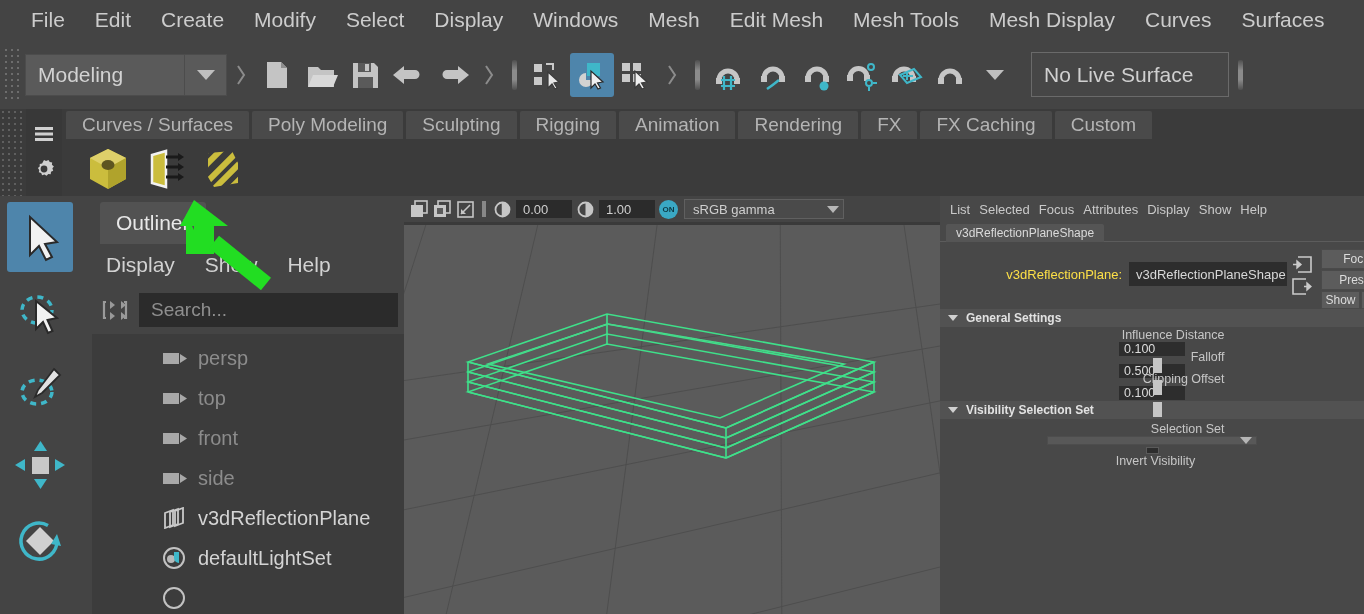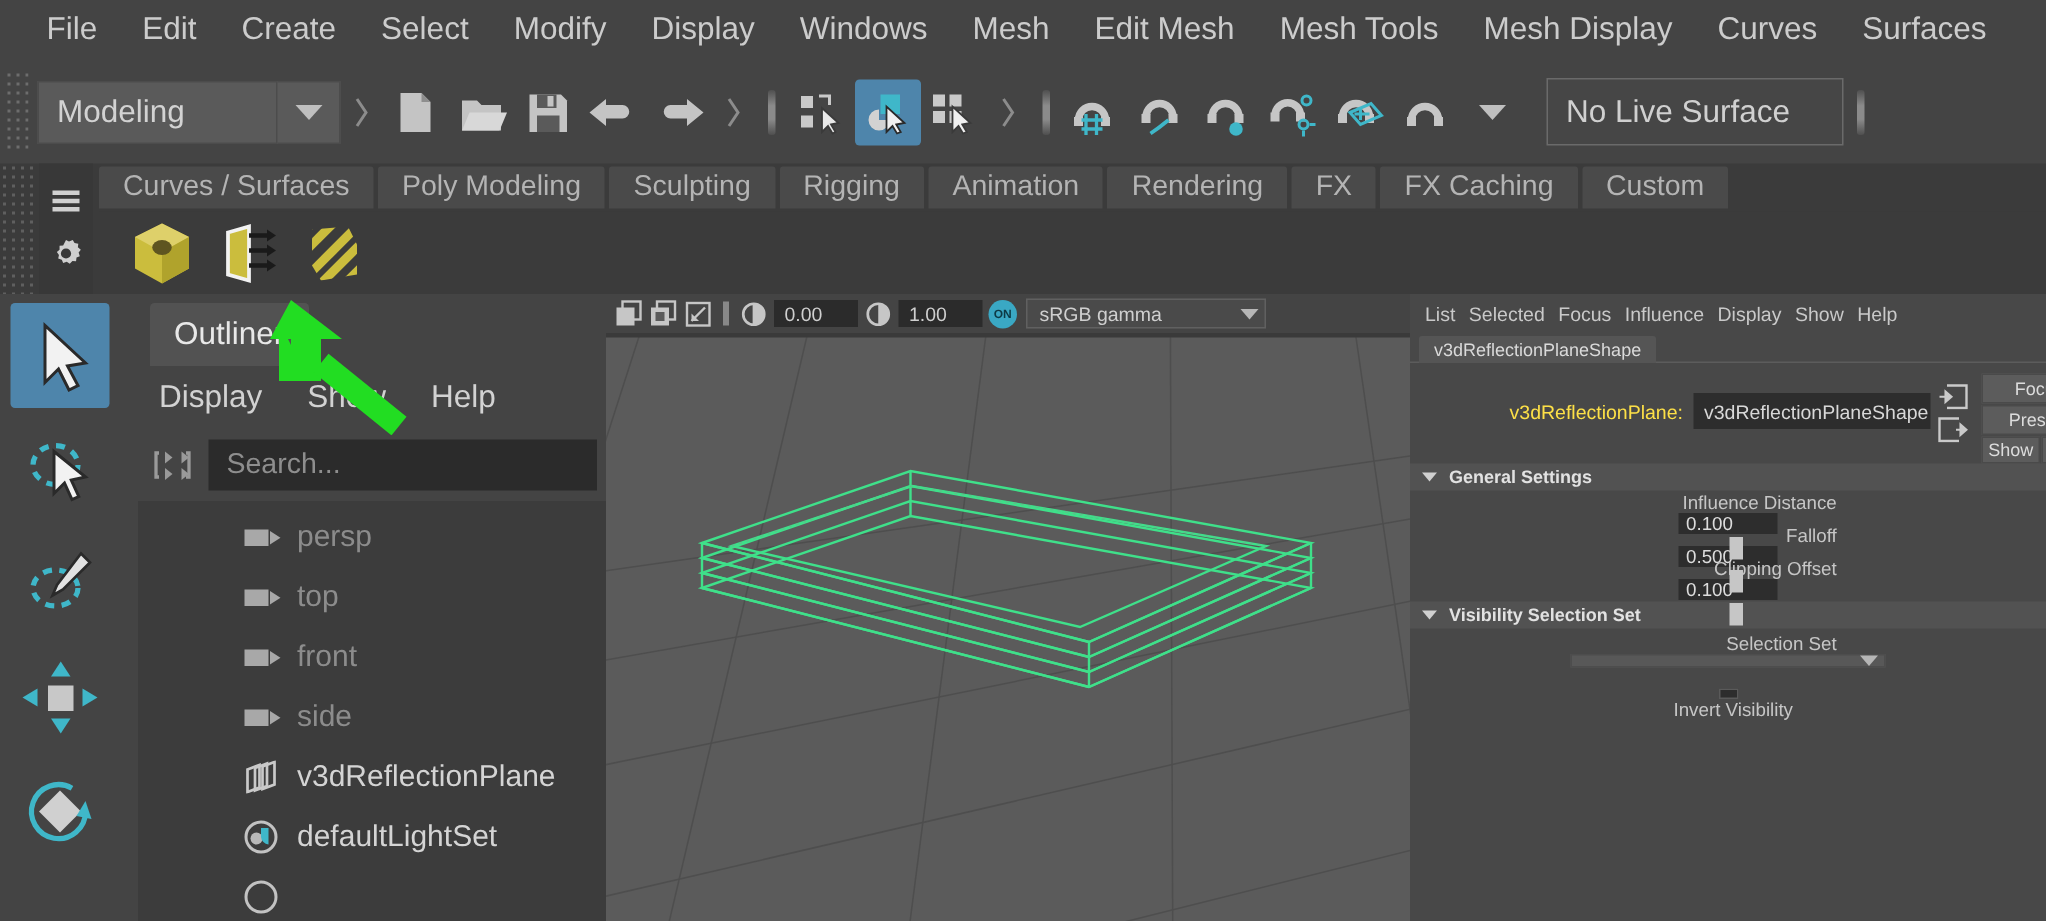--- a/index.html
+++ b/index.html
@@ -266,22 +266,22 @@
 </style>
 </head>
 <body>
 
 <div id="app">
 
   <div class="menubar">
     <div class="menu-item">File</div>
     <div class="menu-item">Edit</div>
     <div class="menu-item">Create</div>
+    <div class="menu-item">Modify</div>
     <div class="menu-item">Select</div>
-    <div class="menu-item">Modify</div>
     <div class="menu-item">Display</div>
     <div class="menu-item">Windows</div>
     <div class="menu-item">Mesh</div>
     <div class="menu-item">Edit Mesh</div>
     <div class="menu-item">Mesh Tools</div>
     <div class="menu-item">Mesh Display</div>
     <div class="menu-item">Curves</div>
     <div class="menu-item">Surfaces</div>
   </div>
 
@@ -695,21 +695,21 @@
         <span class="mini-caret"></span>
       </div>
     </div>
   </div>
 
   <div class="attred">
     <div class="ae-menus">
       <span>List</span>
       <span>Selected</span>
       <span>Focus</span>
-      <span>Influence</span>
+      <span>Attributes</span>
       <span>Display</span>
       <span>Show</span>
       <span>Help</span>
     </div>
 
     <div class="ae-tabrow">
       <div class="ae-tabline"></div>
       <div class="ae-tab">v3dReflectionPlaneShape</div>
     </div>
 
@@ -768,21 +768,21 @@
     <div class="ae-section" style="margin-top:8px;">
       <span class="tri-down"></span>
       <span class="title">Visibility Selection Set</span>
     </div>
     <div class="ae-attrrow" style="margin-top:3px;">
       <span class="ae-attrlabel">Selection Set</span>
       <span class="ae-selset">
         <span class="mini-caret"></span>
       </span>
     </div>
-    <div class="ae-attrrow" style="margin-top:16px;">
+    <div class="ae-attrrow" style="margin-top:4px;">
       <span style="width:158px;"></span>
       <span class="ae-check"></span>
       <span style="font-size:12.5px;color:#c6c6c6;margin-left:7px;">Invert Visibility</span>
     </div>
   </div>
 
   <svg style="position:absolute; left:180px; top:200px; pointer-events:none;" width="110" height="90" viewBox="0 0 110 90">
     <path d="M8 18 L40 18 L40 38 L52 38 L52 62 L84 90 L110 68 L78 38 L88 28 L8 28 Z" fill="none" stroke="none"></path>
     <g fill="#22dd22">
       <path d="M6 14 L6 54 L22 54 L22 30 L14 30 Z"></path>

